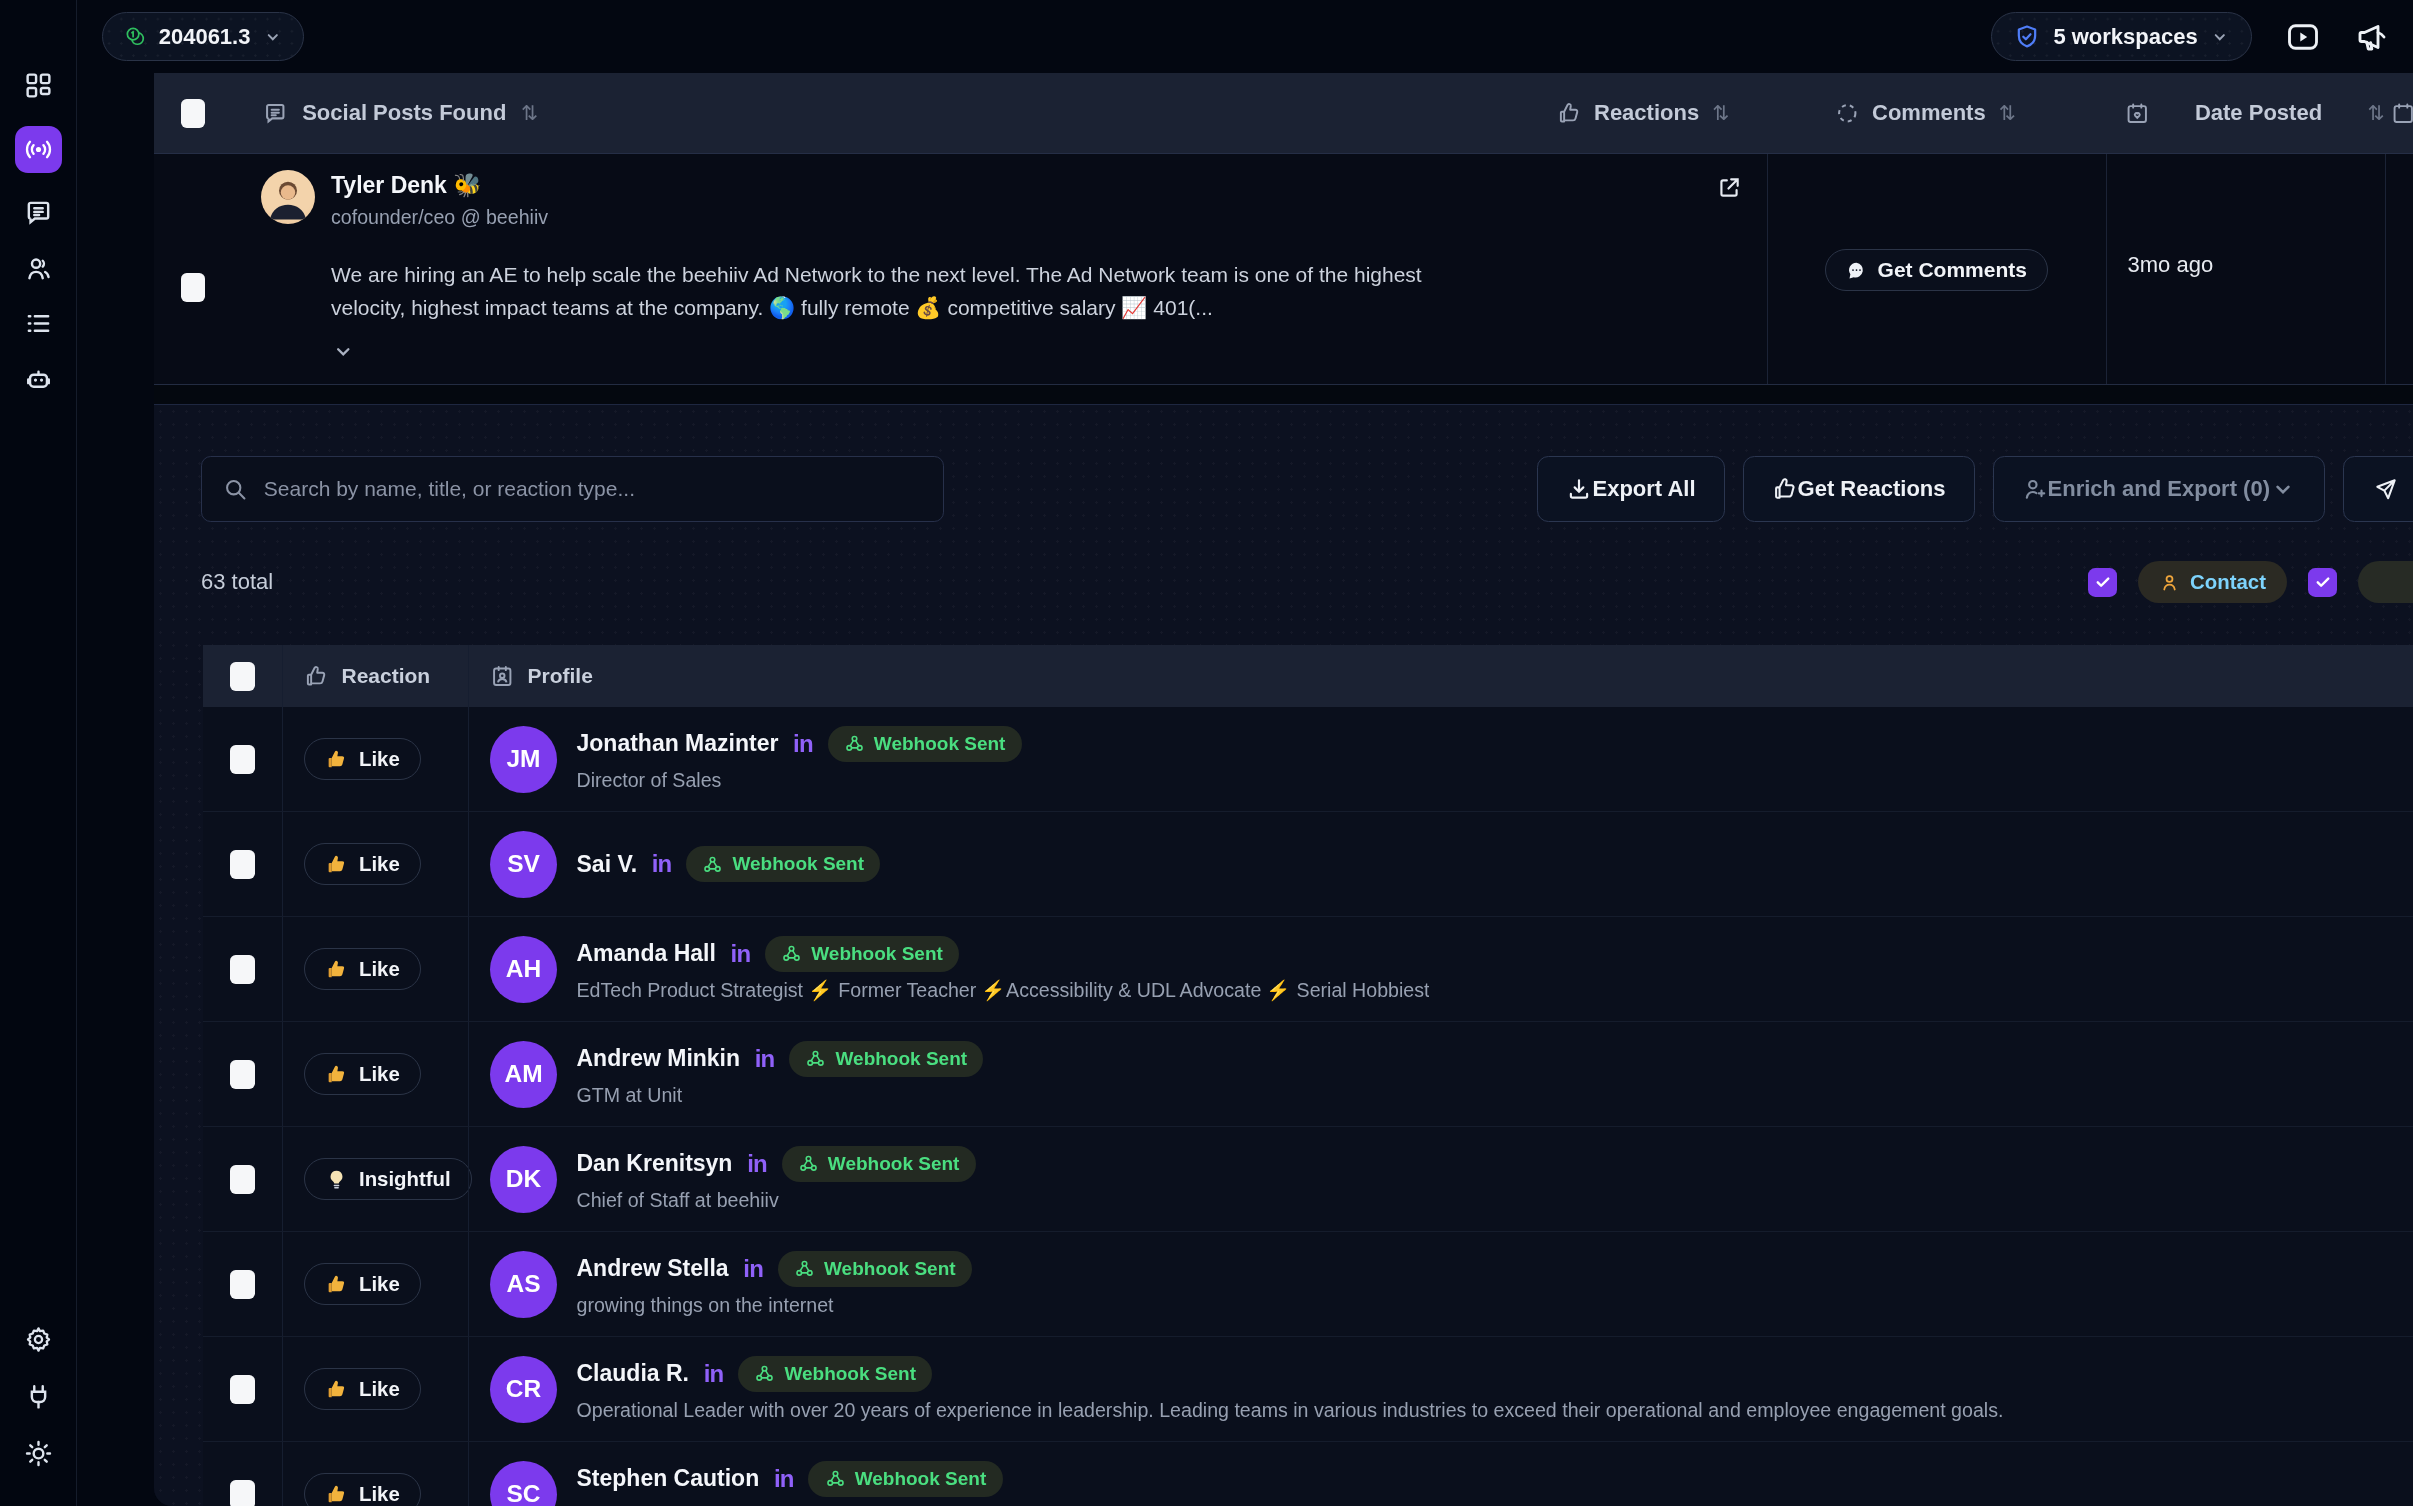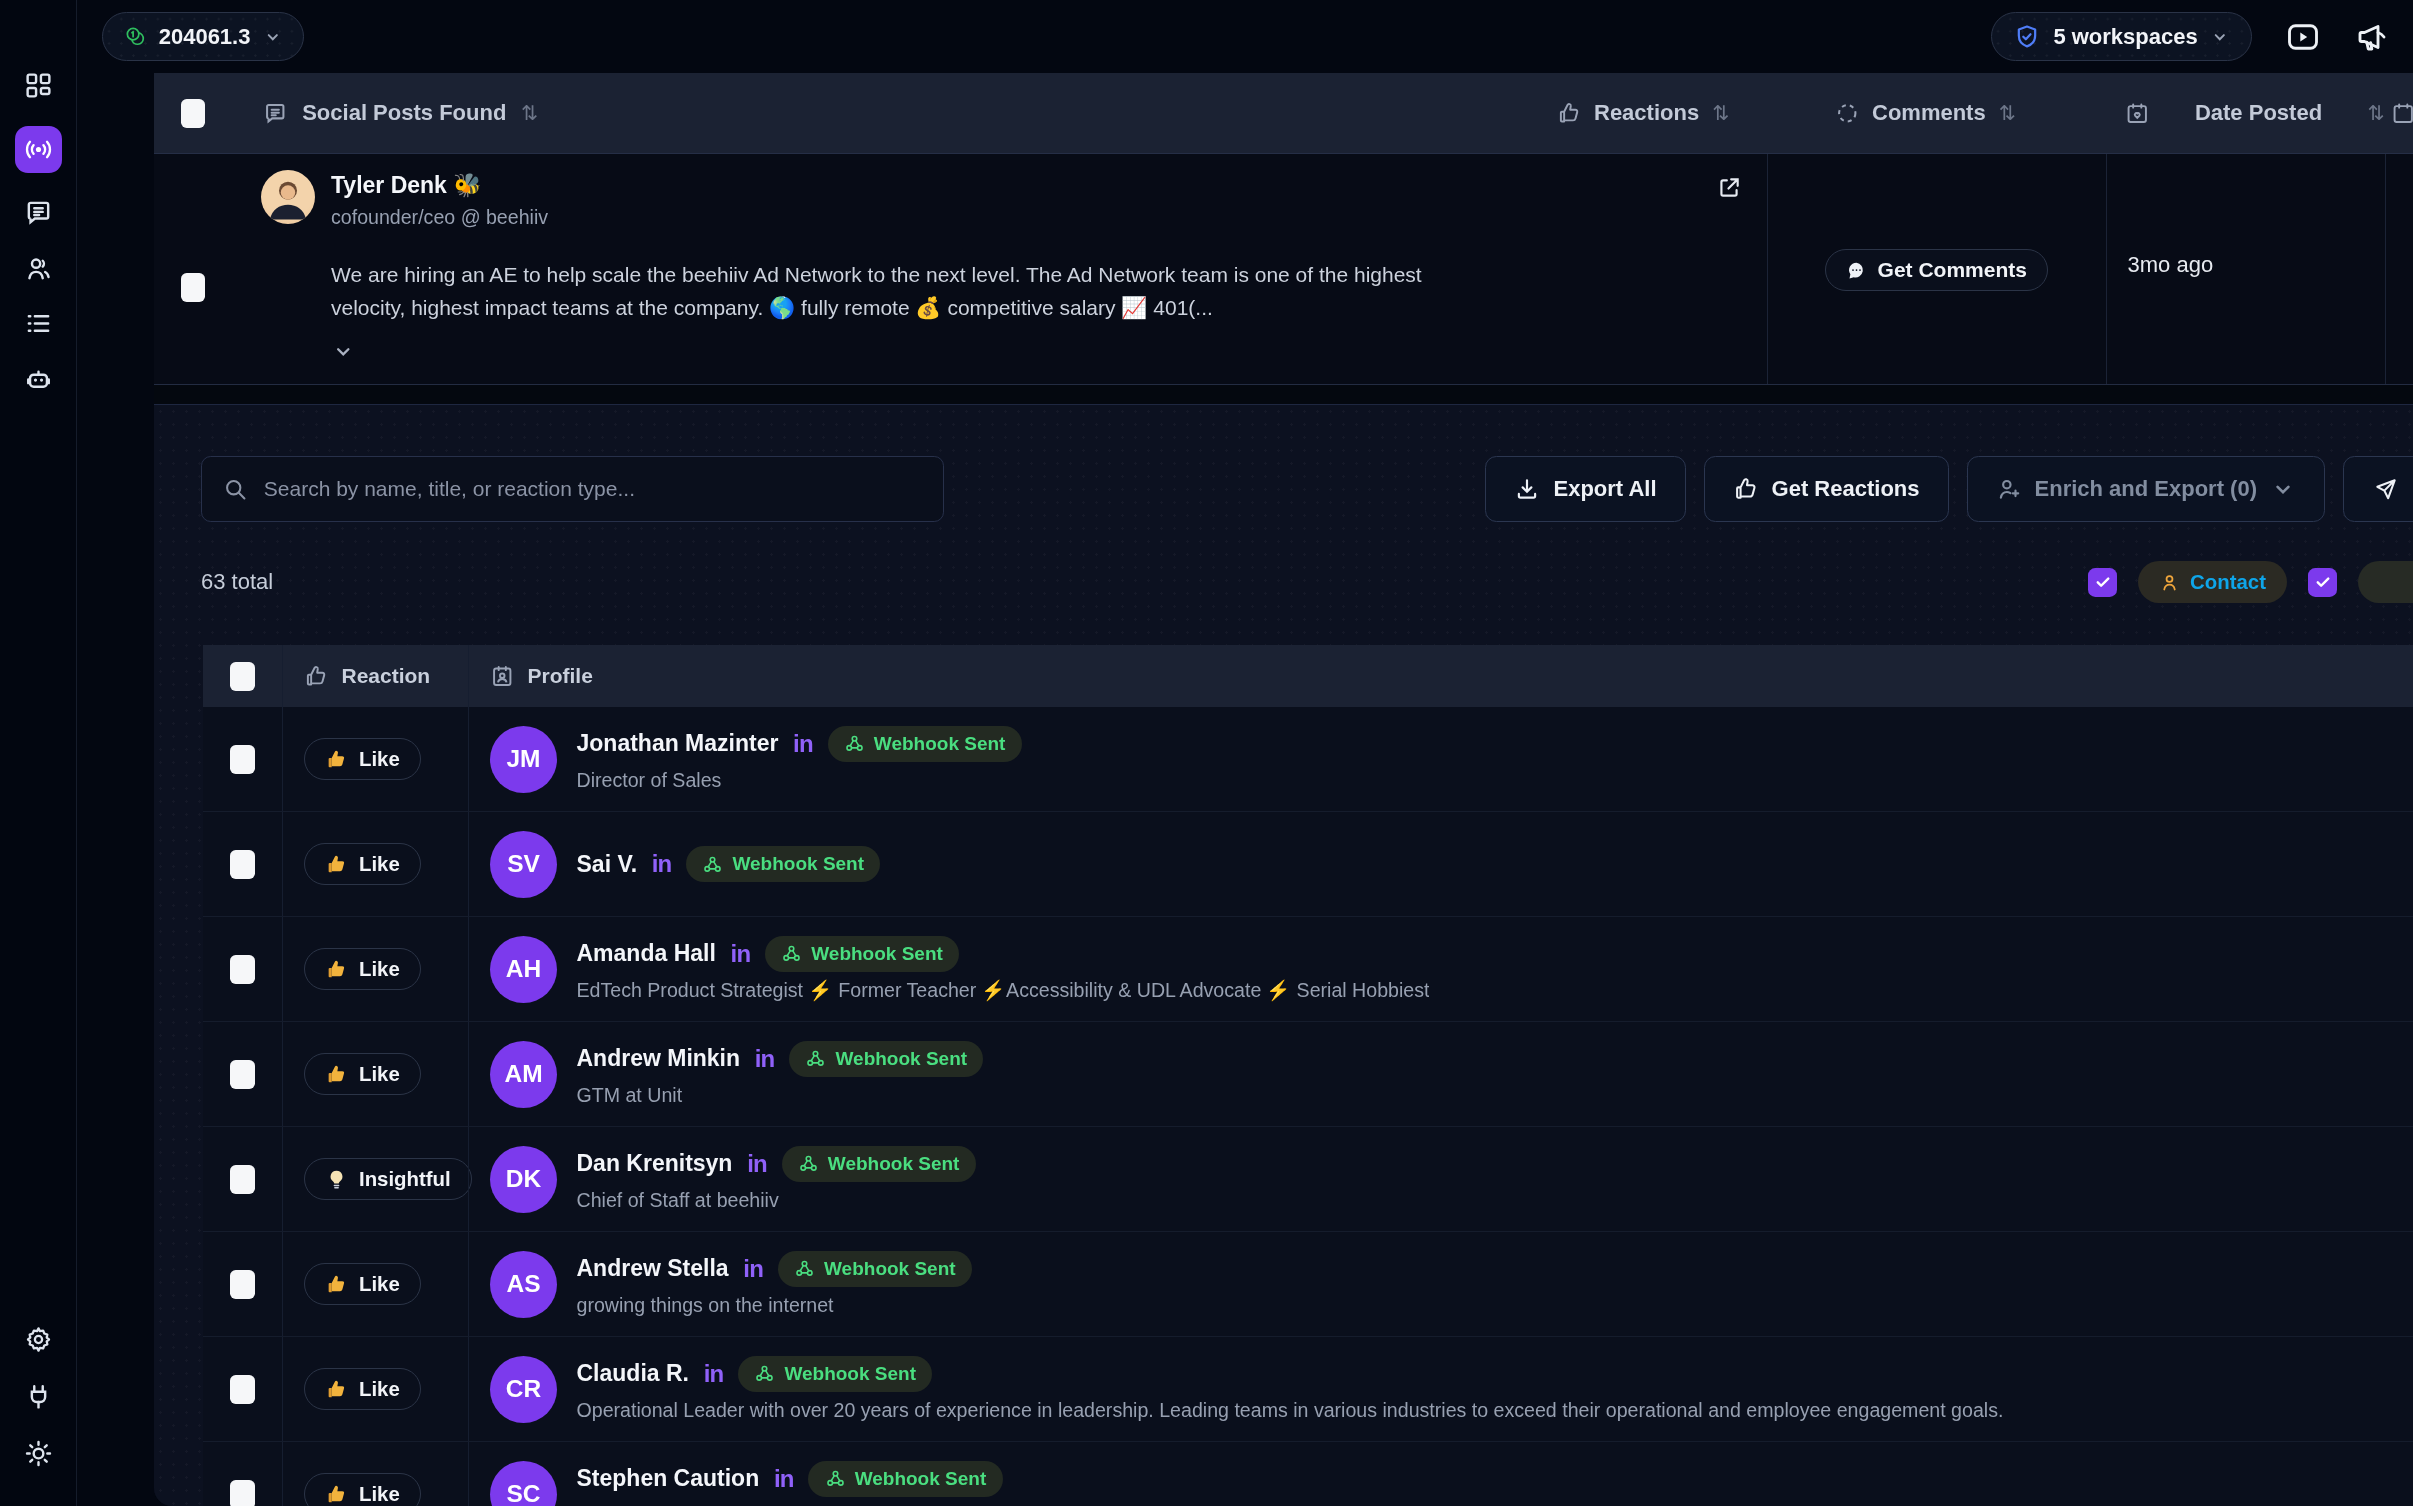--- a/index.html
+++ b/index.html
@@ -78,33 +78,33 @@
     background-image:radial-gradient(rgba(255,255,255,0.035) 1.1px, transparent 1.1px);
     background-size:13px 13px; border-top:0.8px solid #1e2740; }
 
   .toolbar { display:flex; align-items:center; padding:51px 0 0 47px; }
   .search-box { width:743px; height:66px; border:0.8px solid #27304a; border-radius:9.8px;
     background:#0a0f1c; display:flex; align-items:center; gap:16.3px; padding:0 21px; }
   .search-box input { flex:1; background:transparent; border:none; outline:none;
     font-size:21px; color:#4d7c0f; font-family:"Liberation Sans",sans-serif; }
   .search-box input::placeholder { color:#8b93a5; }
   .btn { height:66px; border:0.8px solid #2b3650; border-radius:11.4px; background:#0b1222;
-    display:inline-flex; align-items:center; gap:13px; padding:0 28px;
+    display:inline-flex; align-items:center; padding:0 28px;
     font-size:22px; font-weight:700; color:#eef1f6; cursor:pointer; white-space:nowrap; }
   .btn svg { width:26px; height:26px; }
   .btn.dim { color:#828da0; }
   .btn-row { margin-left:auto; display:flex; gap:18px; }
   .btn.partial { width:163px; margin-right:-93px; padding:0 0 0 29px; }
 
   .summary { display:flex; align-items:center; margin:39px 47px 0; }
   .total { font-size:22px; color:#c6cdd9; }
   .summary-right { margin-left:auto; display:flex; align-items:center; gap:21px; }
   .badge-contact { height:42px; border-radius:815px; background:#2b2a23;
     display:inline-flex; align-items:center; gap:9.8px; padding:0 21px;
-    font-size:20.4px; font-weight:700; color:#0ea5e9; }
+    font-size:20.4px; font-weight:700; color:#7dd3fc; }
   .badge-sliver { height:42px; width:98px; border-radius:815px; background:#272b25; margin-right:-90px; }
 
   
   .cb { width:24.5px; height:29px; border-radius:5.7px; background:#f6f7f9; cursor:pointer; }
   .cb-purple { width:29px; height:29px; border-radius:7.3px; background:#7c3aed;
     display:flex; align-items:center; justify-content:center; cursor:pointer; }
   .cb-purple svg { width:18px; height:18px; color:#fff; }
 
   
   .itable { margin:42px 0 0 49px; background:#0a0f1c; }

